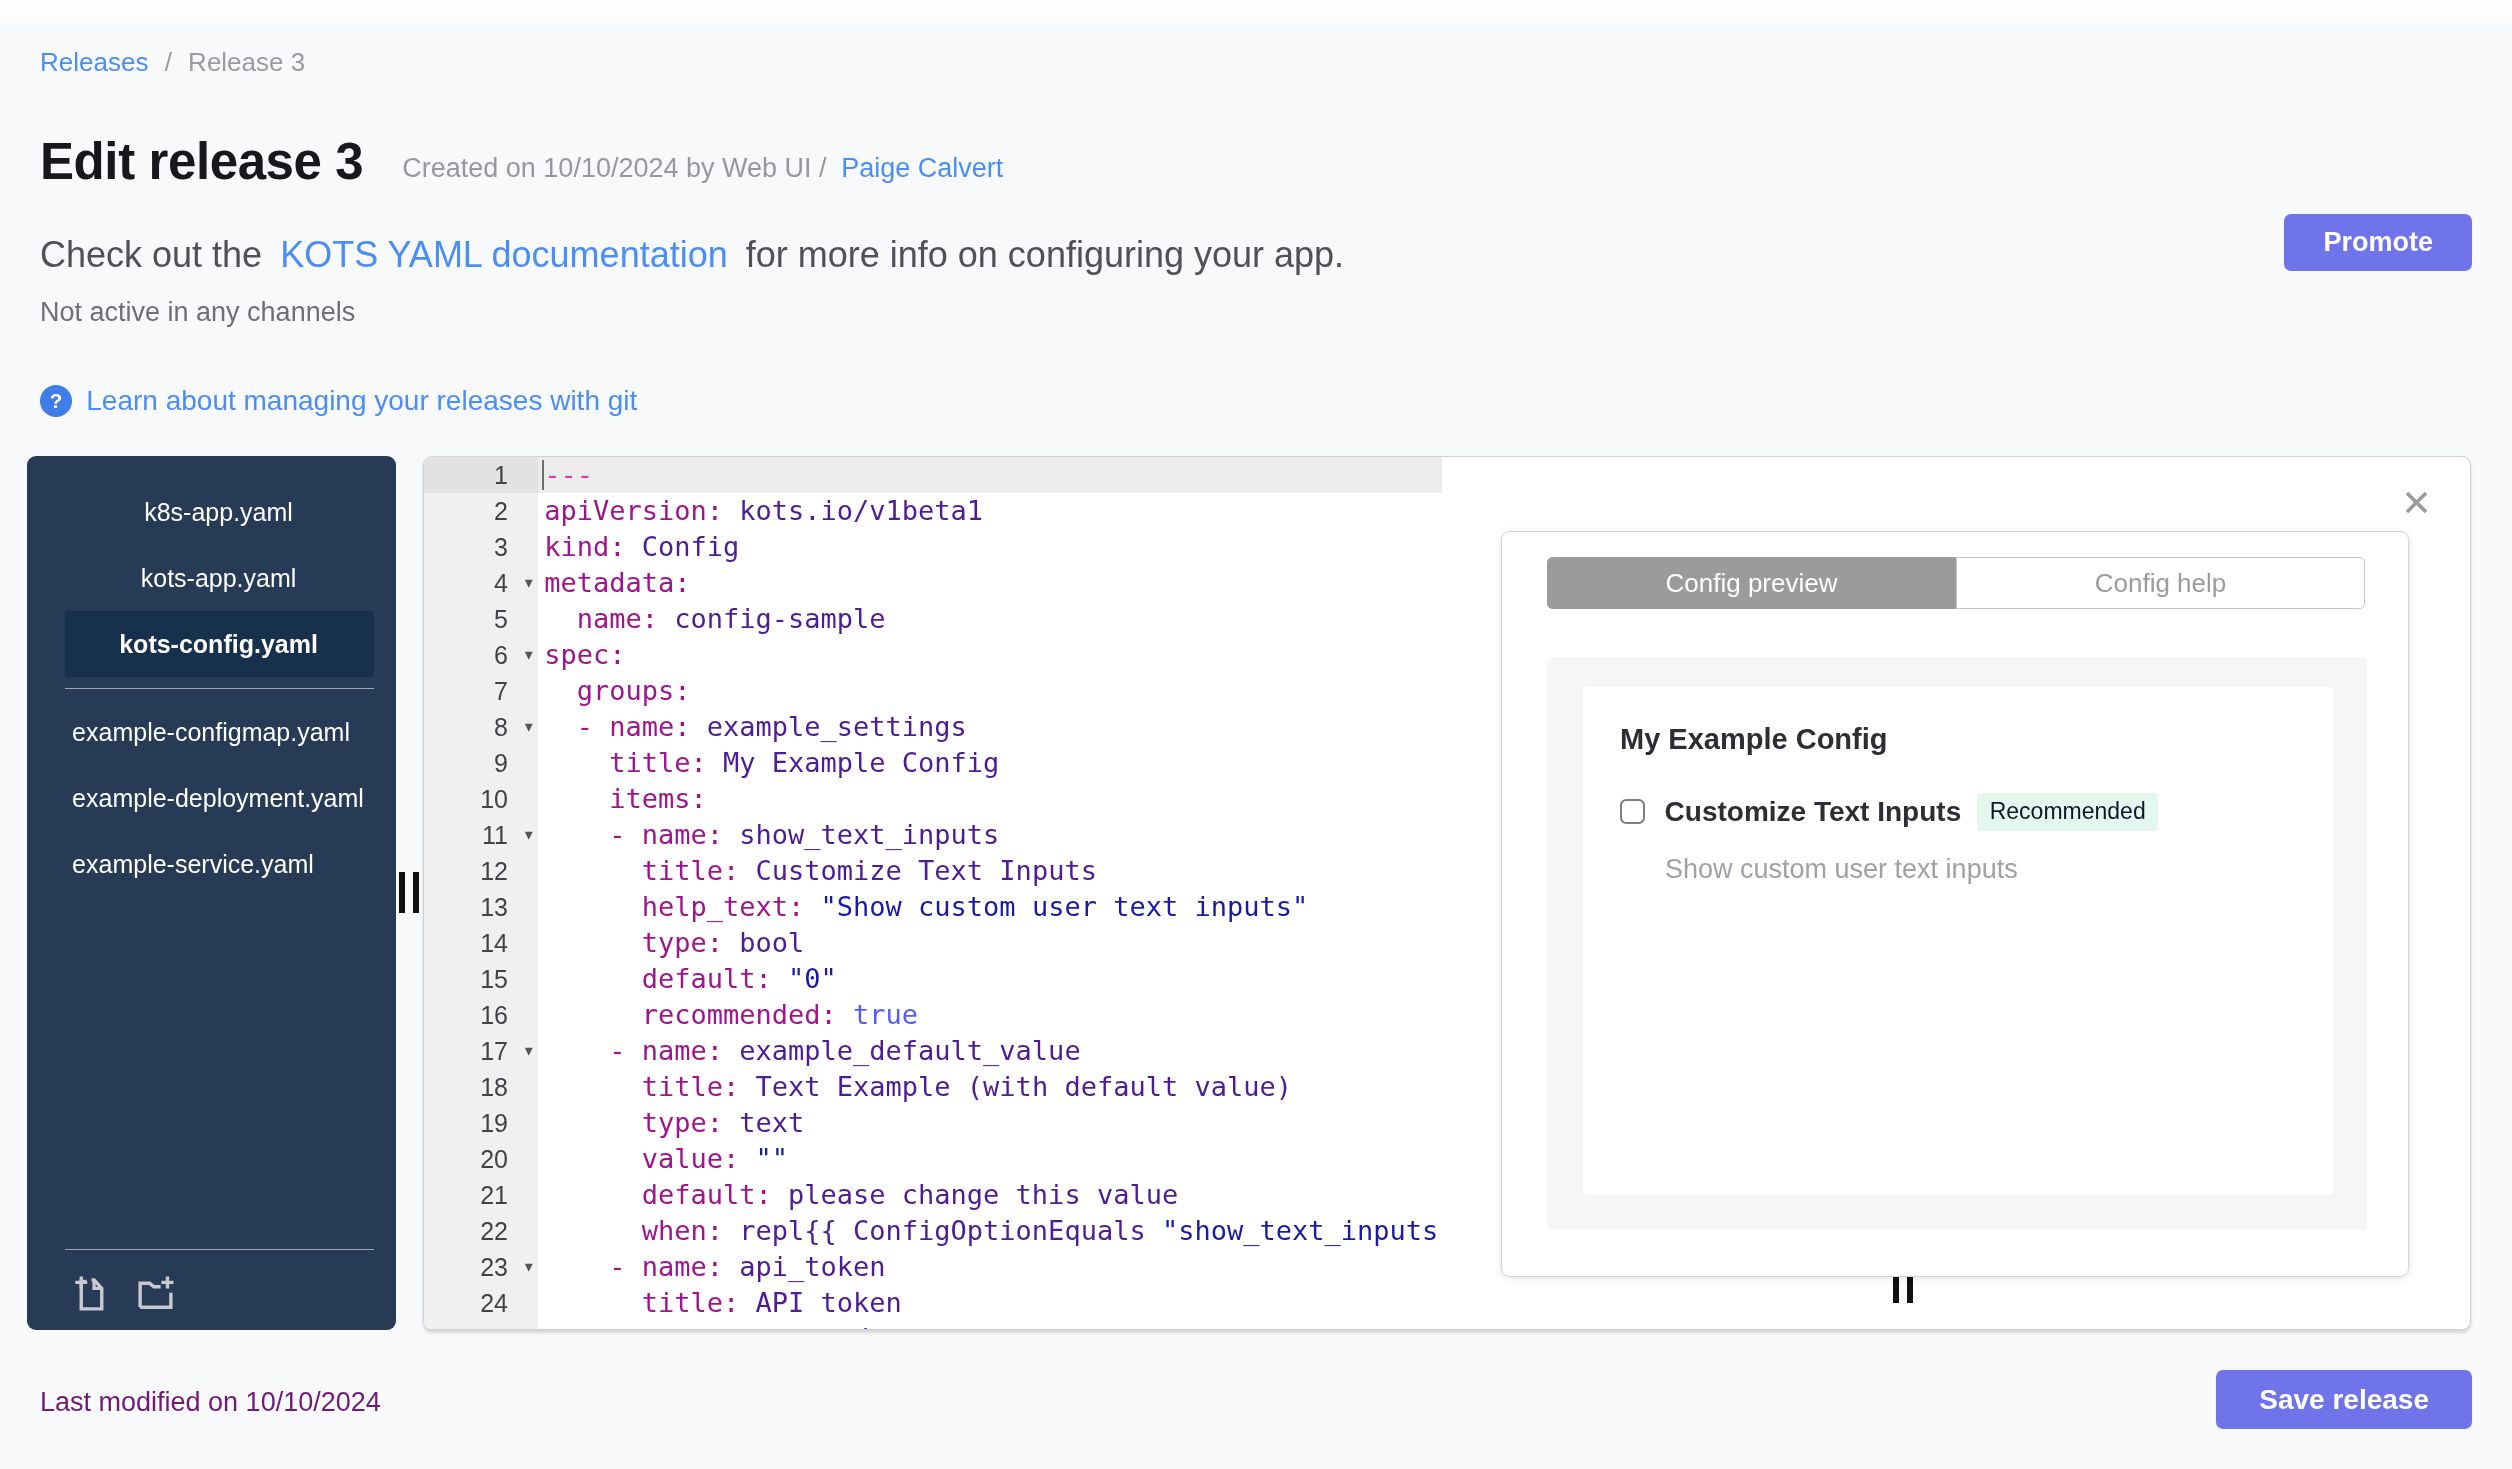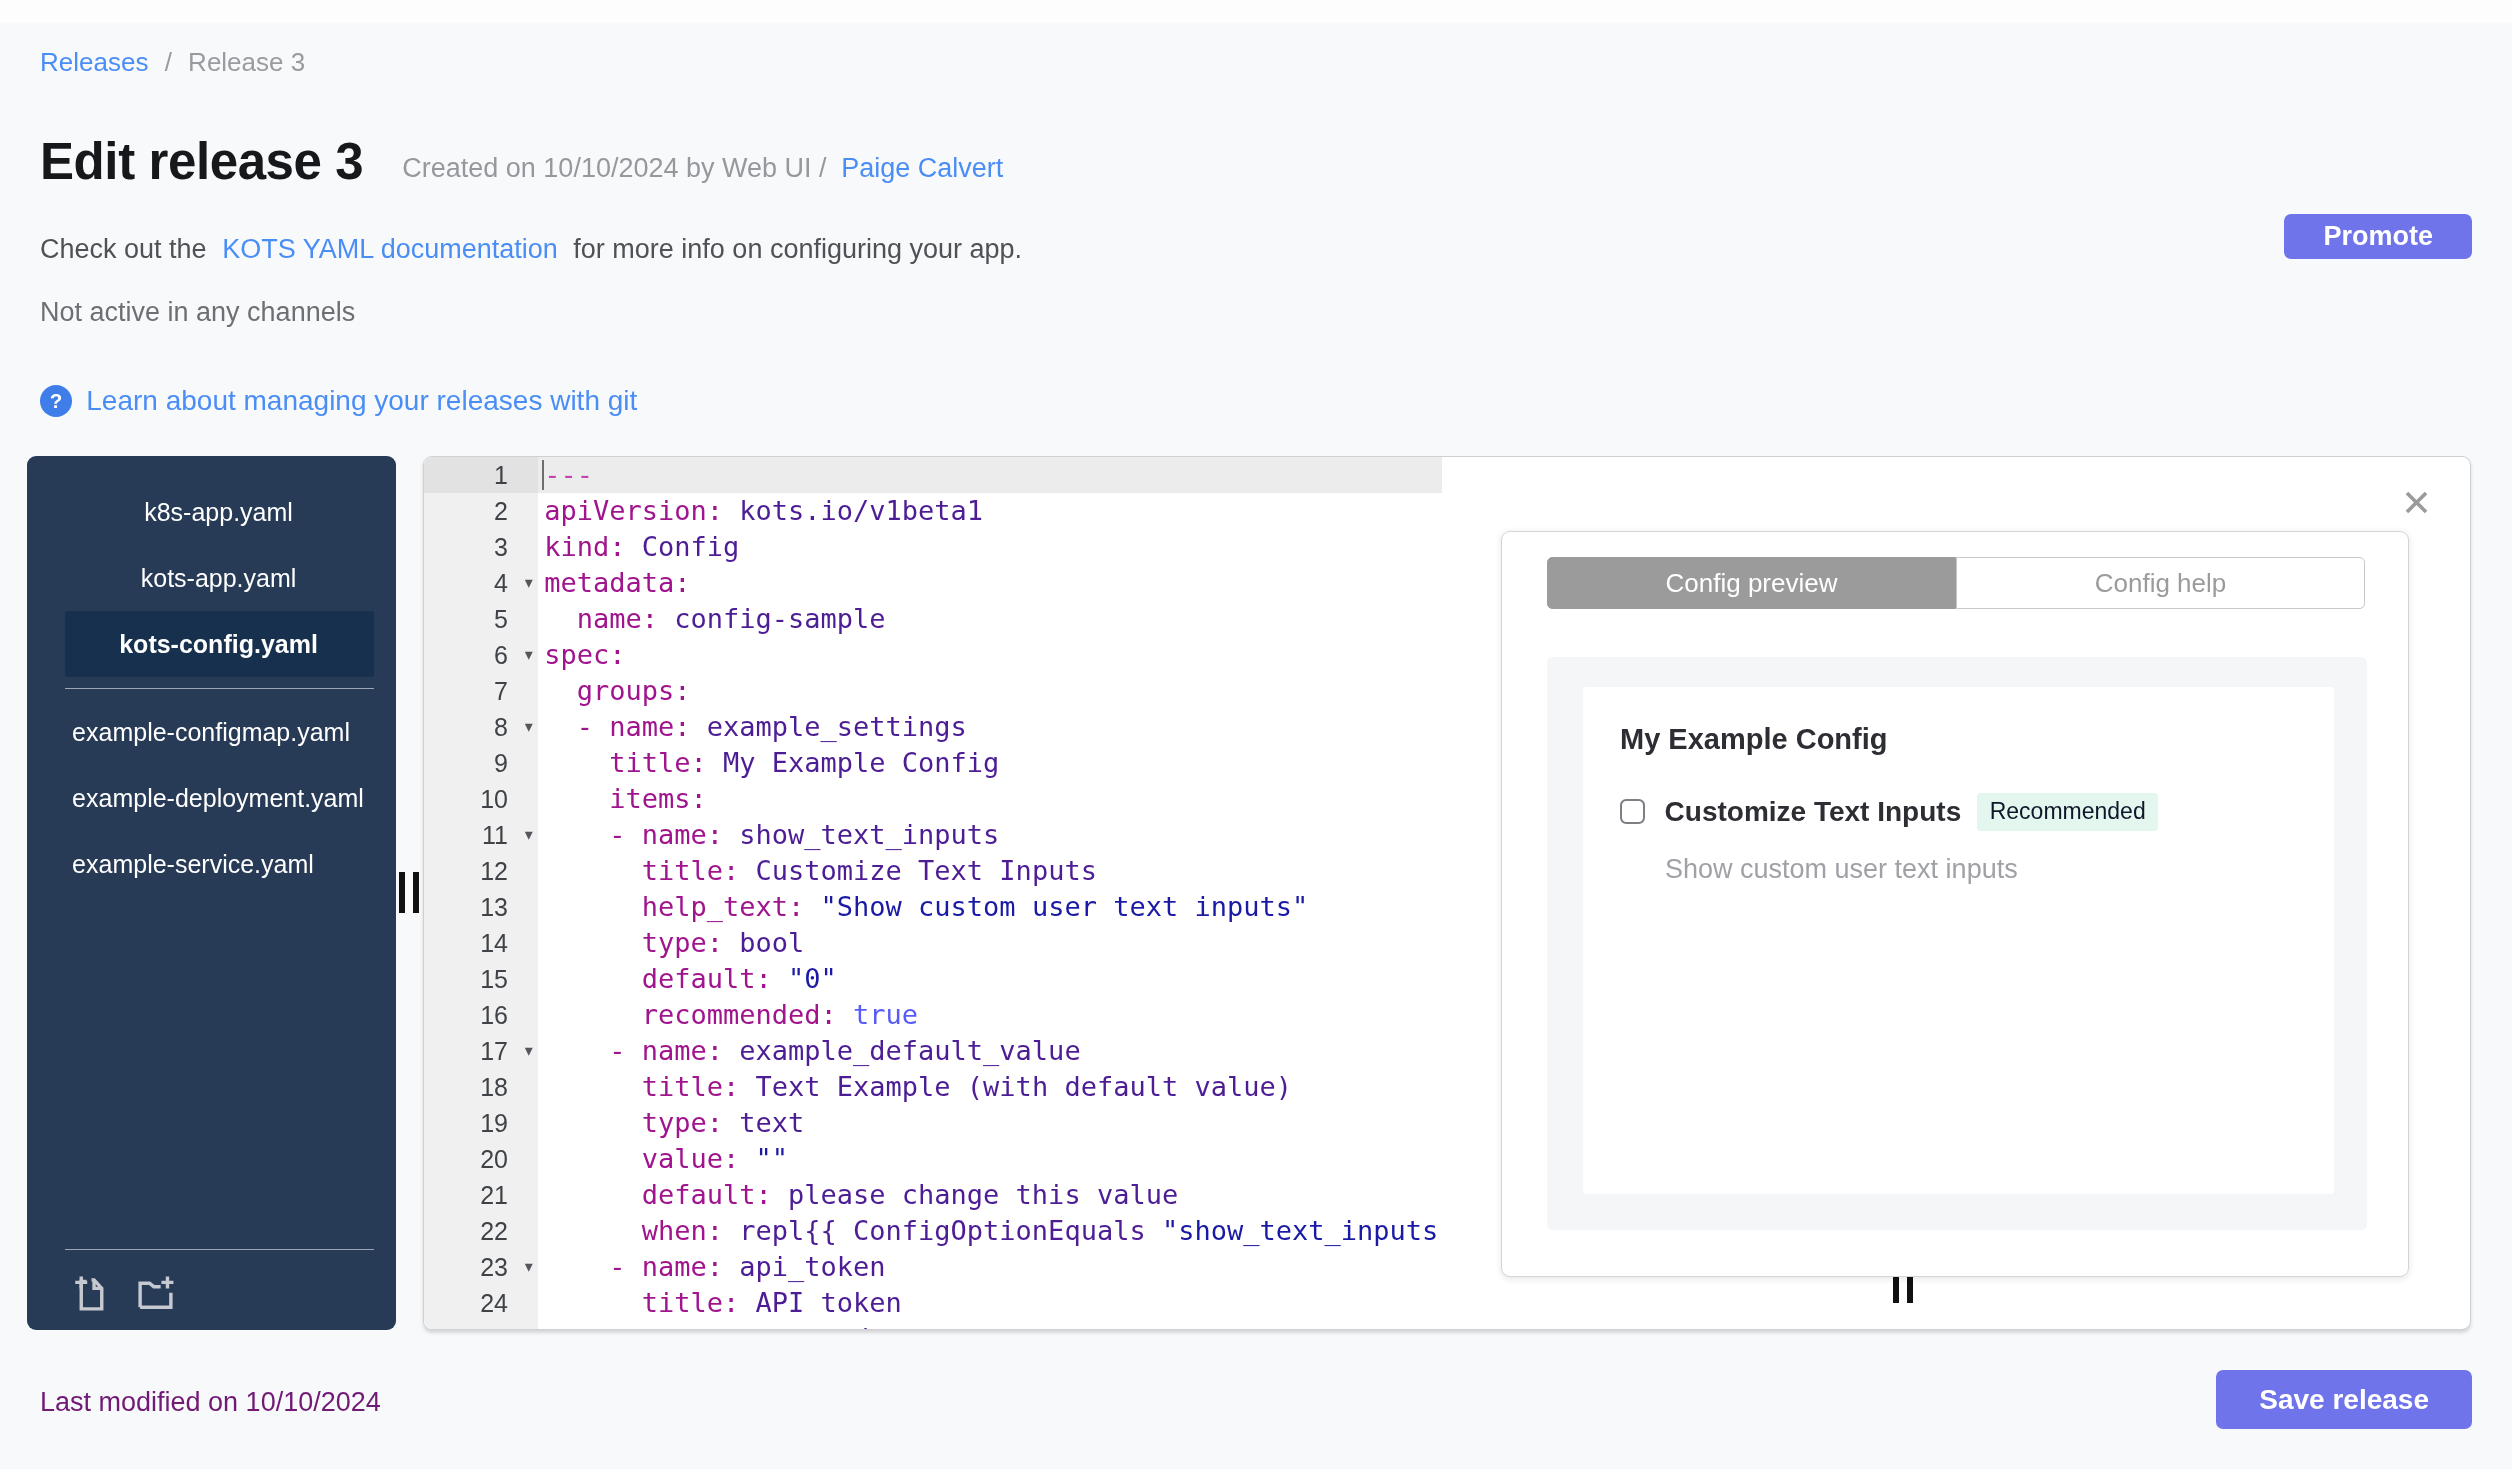--- a/index.html
+++ b/index.html
@@ -17,25 +17,25 @@
   .breadcrumb { position: absolute; left: 40px; top: 46px; font-size: 26px; line-height: 32px; }
   .breadcrumb a { color: #4a8ef5; text-decoration: none; font-weight: 500; cursor: pointer; }
   .breadcrumb .bc-sep { color: #9a9ba0; margin: 0 9px; }
   .breadcrumb .bc-current { color: #9a9ba0; }
 
   .title-row { position: absolute; left: 40px; top: 132px; display: flex; align-items: flex-end; }
   .title-row h1 { font-size: 51px; font-weight: 700; color: #17181c; letter-spacing: -0.4px; }
   .created { margin-left: 39px; padding-bottom: 7.1px; font-size: 27px; color: #97989d; }
   .created a { color: #4a8ef5; text-decoration: none; margin-left: 7.1px; cursor: pointer; }
 
-  .doc-line { position: absolute; left: 40px; top: 234px; font-size: 27px; color: #505157; }
+  .doc-line { position: absolute; left: 40px; top: 234px; font-size: 36px; color: #505157; }
   .doc-line a { color: #4a8ef5; text-decoration: none; margin: 0 8px; cursor: pointer; }
 
   .promote-btn {
-    position: absolute; right: 40px; top: 214px; height: 45px; padding: 0 39px;
+    position: absolute; right: 40px; top: 214px; height: 57px; padding: 0 39px;
     background: #7074eb; color: #fff; font-size: 27px; font-weight: 700;
     font-family: "Liberation Sans", sans-serif;
     border: none; border-radius: 7.1px; cursor: pointer;
   }
 
   .channel-status { position: absolute; left: 40px; top: 297px; font-size: 27px; color: #6e6f74; }
 
   .git-link-row { position: absolute; left: 40px; top: 385px; display: flex; align-items: center; }
   .help-circle {
     width: 32px; height: 32px; border-radius: 50%; background: #3f7de8; color: #fff;

